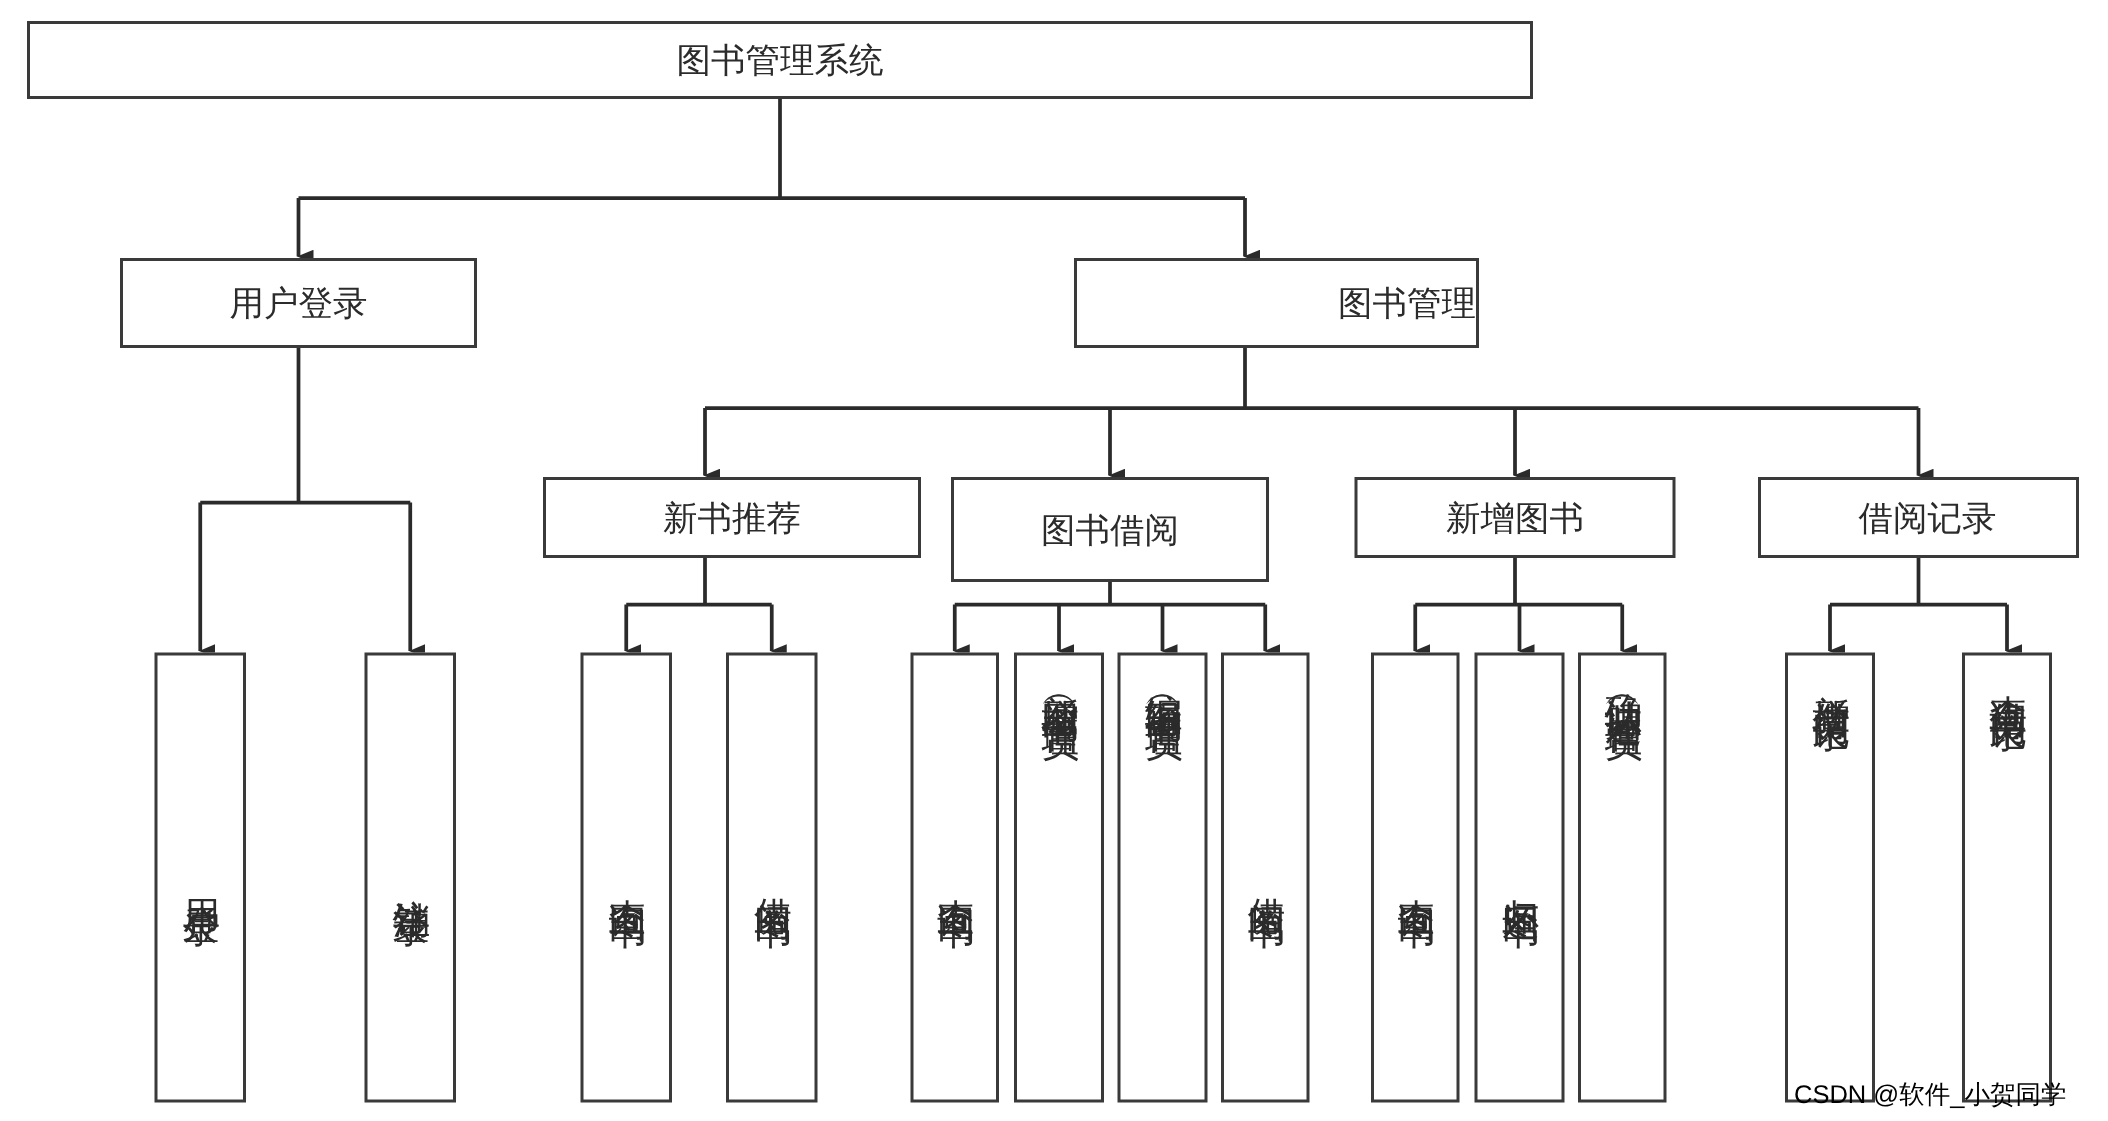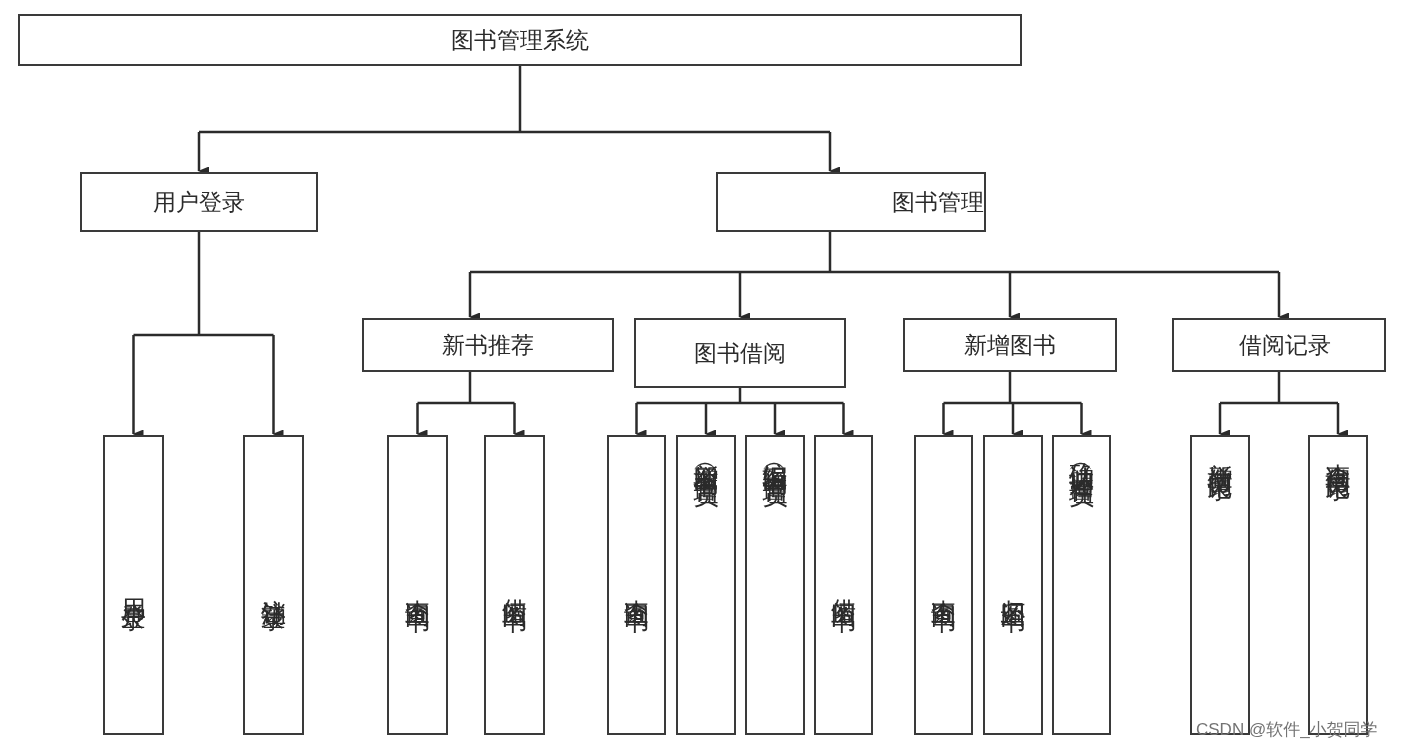--- a/index.html
+++ b/index.html
@@ -57,21 +57,21 @@
     writing-mode: vertical-rl;
     text-orientation: upright;
     letter-spacing: 3px;
   }
   .node.vertical.centered {
     align-items: center;
     padding-top: 0;
   }
   .watermark {
     position: absolute;
-    color: #737373;
+    color: #000000;
     font-size: 17px;
     white-space: nowrap;
     user-select: none;
   }
 </style>
 </head>
 <body>
 
 <div id="diagram-root">
   <svg class="edges" viewBox="0 0 1405 747" xmlns="http://www.w3.org/2000/svg">

